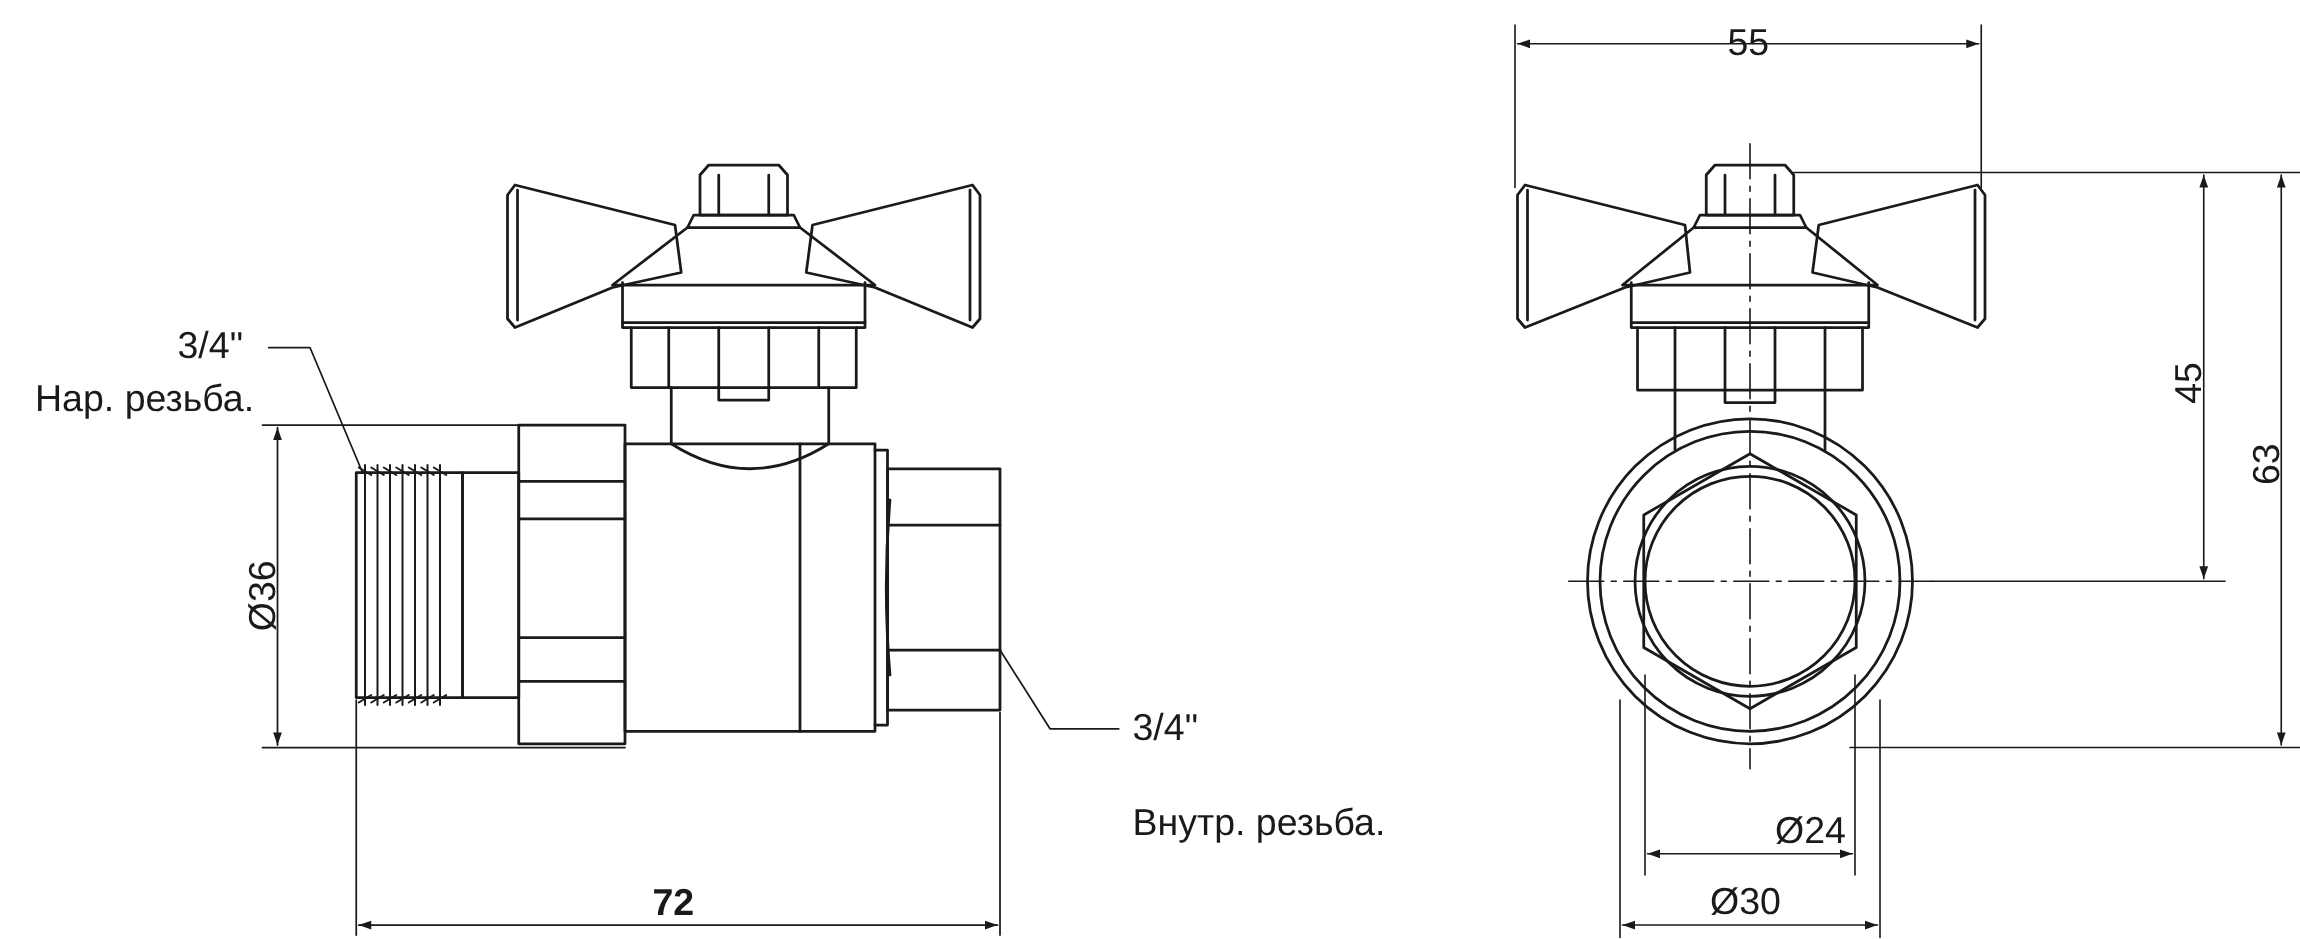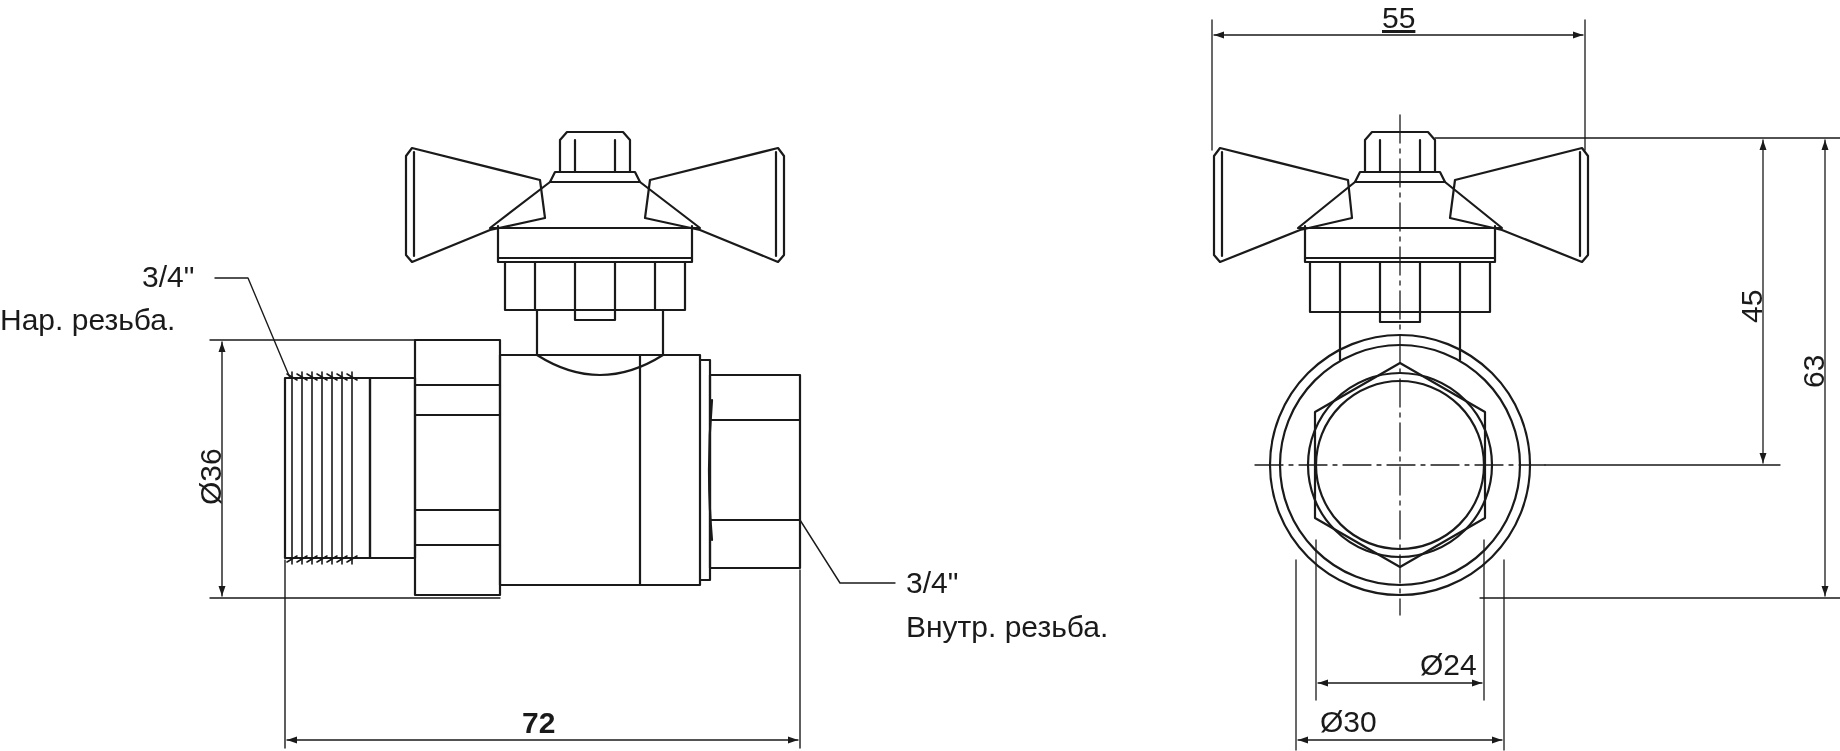--- a/index.html
+++ b/index.html
@@ -117,25 +117,25 @@
       <path d="M1316,540 L1316,700 M1484,540 L1484,700"></path>
       <path d="M1318,683 L1482,683" marker-start="url(#arr)" marker-end="url(#arr)"></path>
 
       <path d="M1296,560 L1296,750 M1504,560 L1504,750"></path>
       <path d="M1298,740 L1502,740" marker-start="url(#arr)" marker-end="url(#arr)"></path>
     </g>
   </g>
 </svg>
 
 <div class="lbl" style="left:142px;top:262px;">3/4"</div>
-<div class="lbl" style="left:0px;top:305px;">Нар. резьба.</div>
+<div class="lbl" style="left:0px;top:305px;padding-left:28px;">Нар. резьба.</div>
 
 <div class="lbl" style="left:906px;top:568px;">3/4"</div>
-<div class="lbl" style="left:906px;top:612px;text-align:right;">Внутр. резьба.</div>
+<div class="lbl" style="left:906px;top:644px;text-align:right;">Внутр. резьба.</div>
 
 <div class="lbl vert" style="left:196px;top:505px;">Ø36</div>
 <div class="lbl" style="left:522px;top:708px;font-weight:bold;">72</div>
 
-<div class="lbl" style="left:1382px;top:3px;text-decoration:underline;">55</div>
+<div class="lbl" style="left:1382px;top:20px;">55</div>
 <div class="lbl vert" style="left:1737px;top:323px;">45</div>
 <div class="lbl vert" style="left:1799px;top:388px;">63</div>
 <div class="lbl" style="left:1420px;top:650px;">Ø24</div>
-<div class="lbl" style="left:1320px;top:707px;">Ø30</div>
+<div class="lbl" style="left:1368px;top:707px;">Ø30</div>
 
 </body></html>

